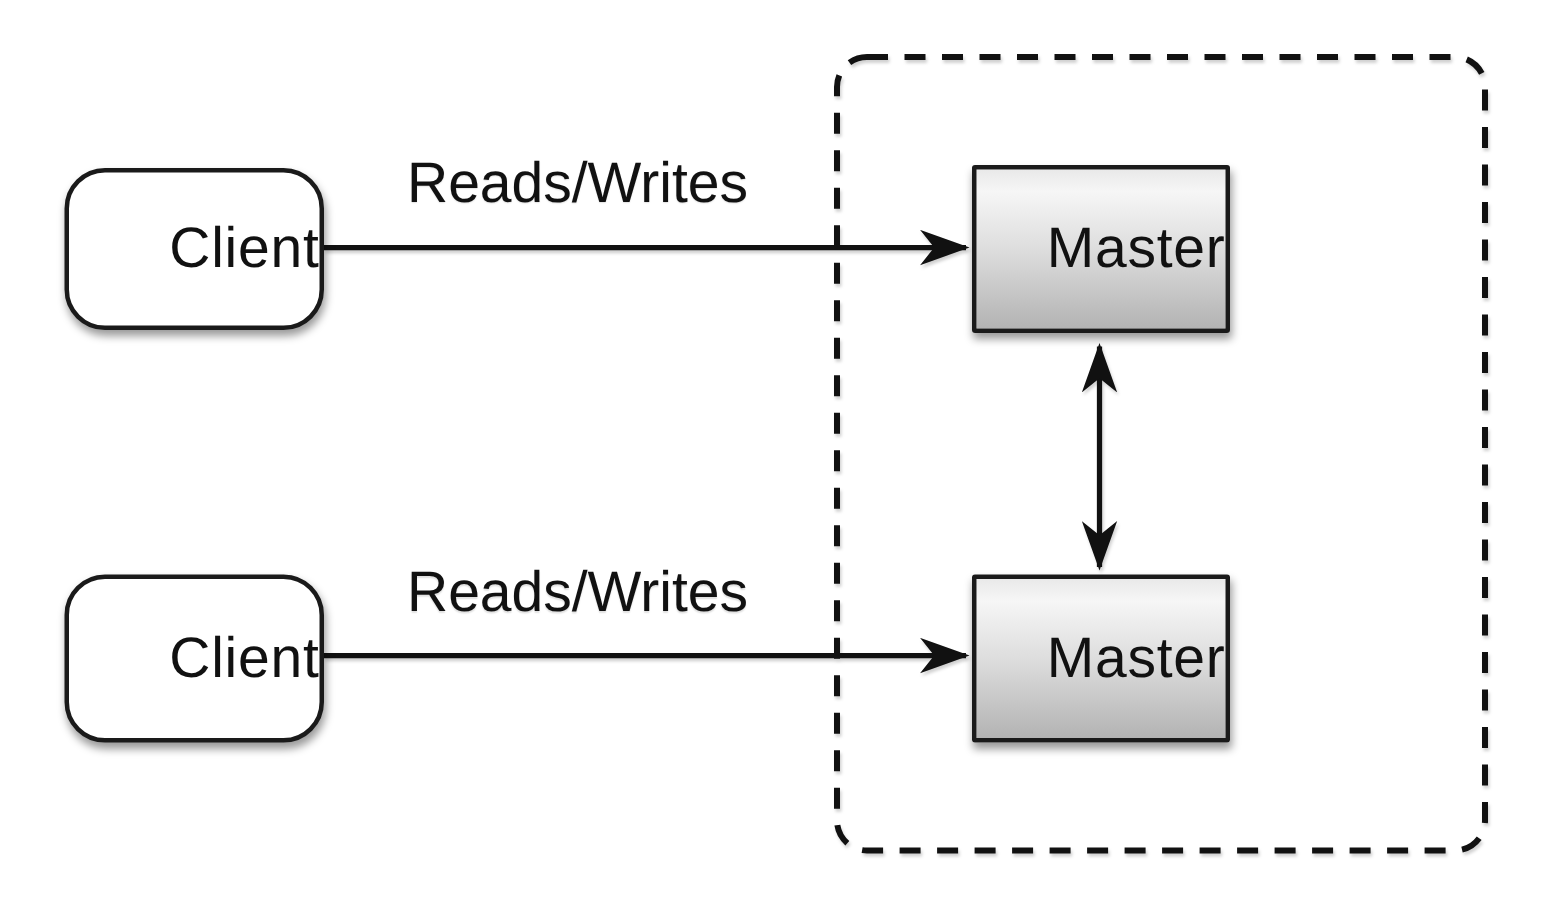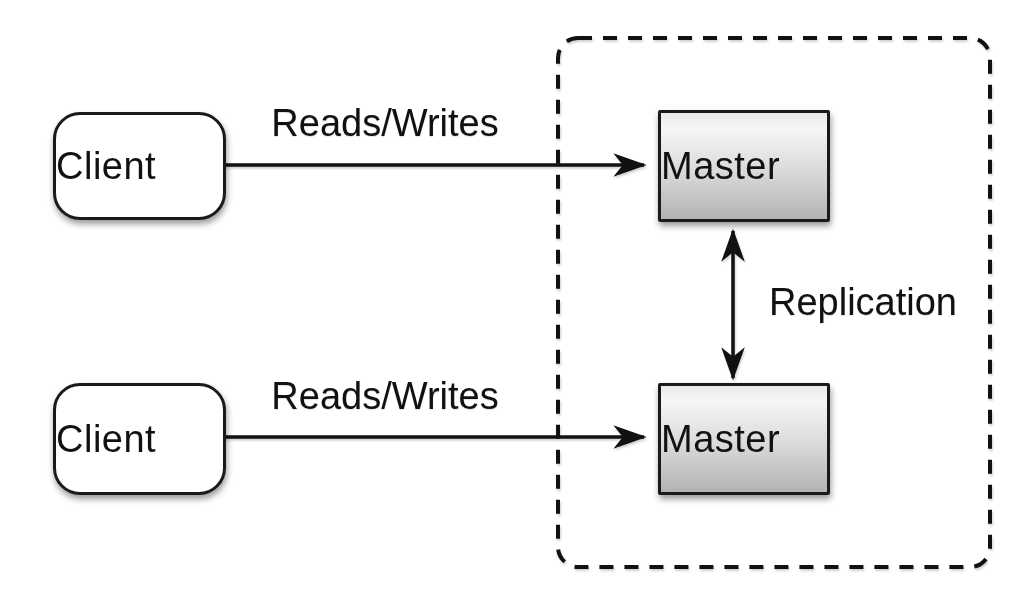--- a/index.html
+++ b/index.html
@@ -10,26 +10,25 @@
     color: #111111;
     position: relative;
     overflow: hidden;
   }
   .canvas { position: absolute; inset: 0; width: 1028px; height: 610px; }
   svg.wires { position: absolute; left: 0; top: 0; width: 1028px; height: 610px;
               filter: drop-shadow(1px 2px 1px rgba(0,0,0,0.18)); }
 
   .node {
     position: absolute;
-    display: flex; align-items: center; justify-content: flex-start;
+    display: flex; align-items: center; justify-content: flex-end;
     border: 3px solid #1a1a1a;
     font-size: 38px;
     letter-spacing: 0.5px;
     box-shadow: 1px 4px 6px rgba(0,0,0,0.40);
-    margin-left: 10px;
   }
   .node.client {
     background: #ffffff;
     border-radius: 27px;
   }
   .node.master {
     background: linear-gradient(180deg, #e9e9e9 0%, #f6f6f6 14%, #dcdcdc 52%, #b3b3b3 100%);
     border-radius: 2px;
   }
   .client-top    { left: 43px;  top: 112px; width: 173px; height: 108px; }
@@ -86,15 +85,14 @@
   </div>
 
   <div class="node master master-bottom">
     <span>Master</span>
   </div>
 
   <div class="edge-label label-rw-top">Reads/Writes</div>
 
   <div class="edge-label label-rw-bottom">Reads/Writes</div>
 
-  <div class="edge-label label-replication">Replication</div>
 
 </div>
 
 </body></html>

